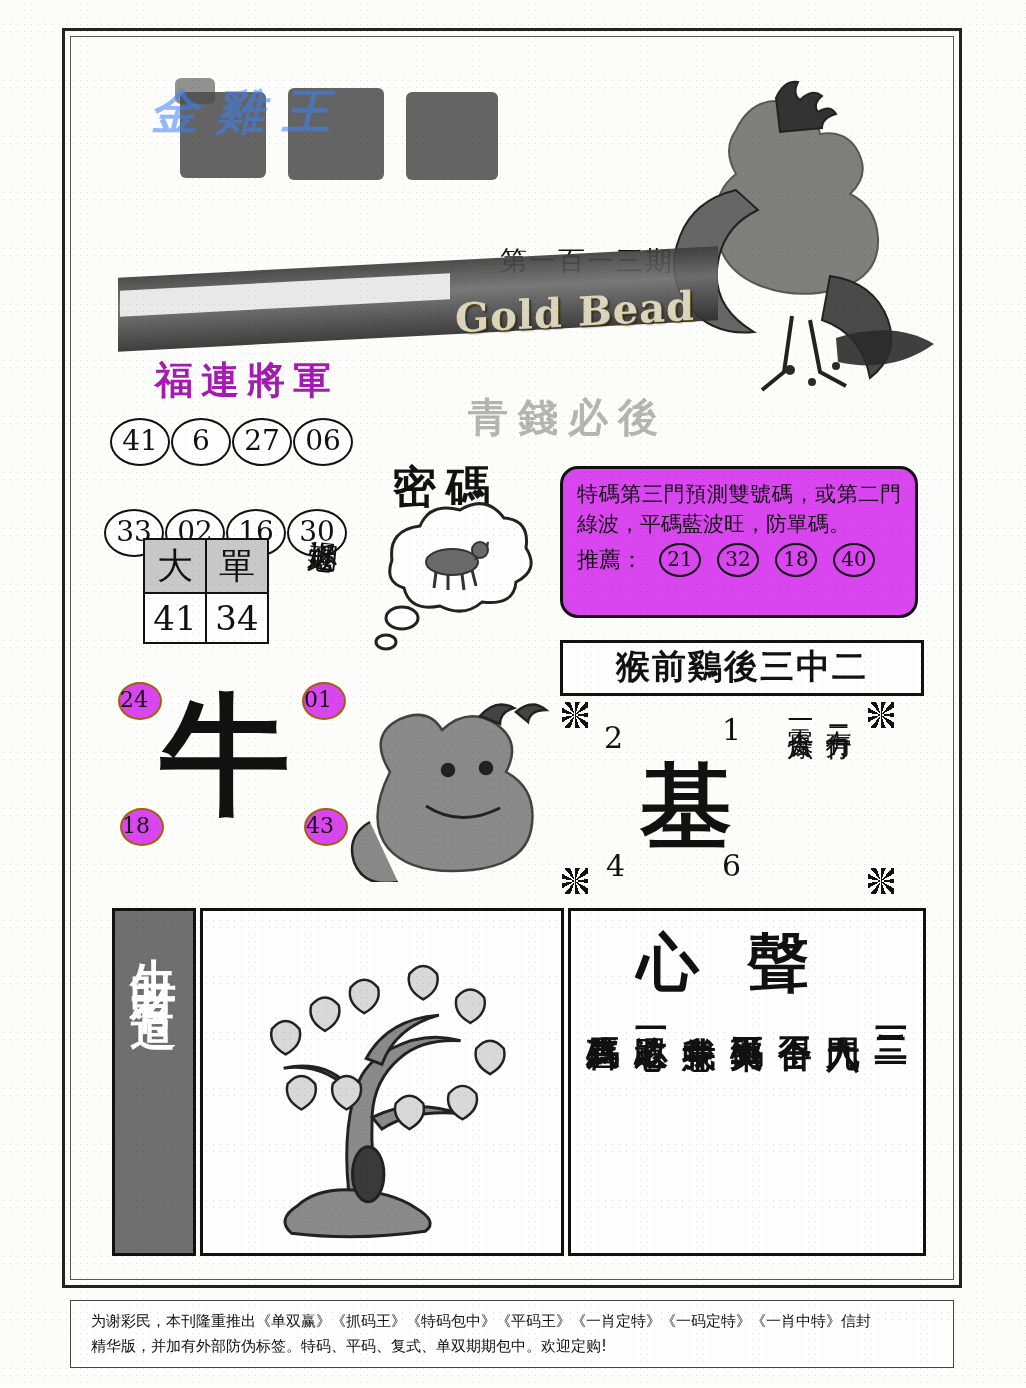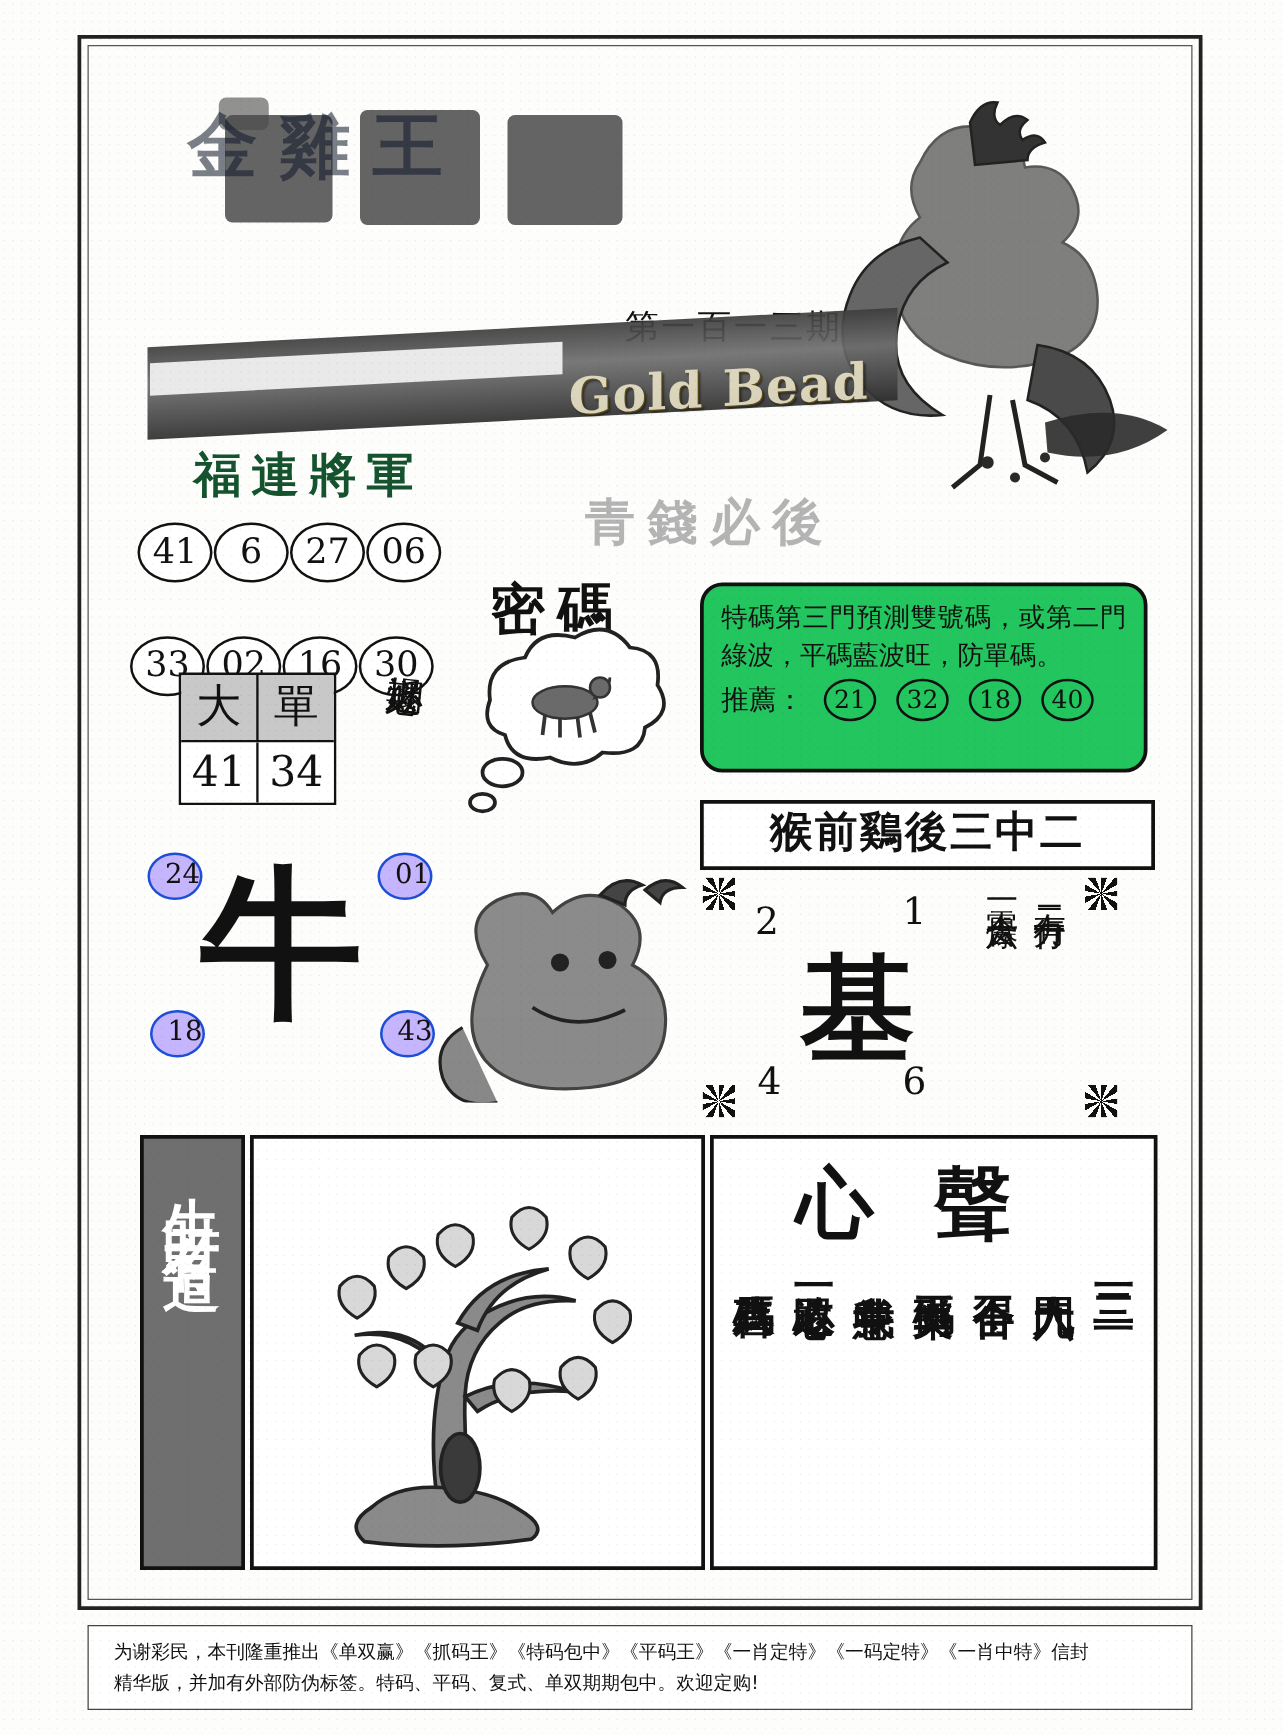--- a/index.html
+++ b/index.html
@@ -4,61 +4,61 @@
 <style>
   html,body{margin:0;padding:0;background:#fff;}
   body{width:1026px;height:1388px;font-family:"DejaVu Sans","Liberation Sans",sans-serif;color:#111;}
   .page{position:relative;width:1026px;height:1388px;overflow:hidden;background:#fdfdfb;}
   
   .border-outer{position:absolute;left:62px;top:28px;width:900px;height:1260px;border:3px solid #222;box-sizing:border-box;}
   .border-inner{position:absolute;left:70px;top:36px;width:884px;height:1244px;border:1px solid #555;box-sizing:border-box;}
   
   .masthead{position:absolute;left:120px;top:70px;width:430px;height:130px;}
   .mast-blob{position:absolute;border-radius:6px;background:#4a4a4a;filter:blur(0.4px);opacity:.85;}
-  .mast-text{position:absolute;left:150px;top:80px;font-size:56px;letter-spacing:18px;color:#0f172a;
-     font-family:"DejaVu Sans","Liberation Sans",sans-serif;font-weight:bold;opacity:.55;}
+  .mast-text{position:absolute;left:150px;top:80px;font-size:48px;letter-spacing:18px;color:#3b82f6;
+     font-family:"DejaVu Sans","Liberation Sans",sans-serif;font-weight:bold;opacity:.55;font-style:italic;}
   .issue{position:absolute;left:500px;top:243px;font-size:27px;letter-spacing:2px;color:#111;
      font-family:"DejaVu Serif","Liberation Serif",serif;}
   .gold-band{position:absolute;left:118px;top:262px;width:600px;height:74px;
      background:linear-gradient(180deg,#3d3d3d 0%,#6d6d6d 40%,#2e2e2e 100%);
      transform:skewY(-3deg);opacity:.92;}
   .gold-band2{position:absolute;left:120px;top:282px;width:330px;height:26px;background:#e9e9e9;transform:skewY(-3deg);}
   .gold-text{position:absolute;left:455px;top:288px;font-size:40px;font-weight:bold;color:#eae3c8;
      text-shadow:1px 1px 0 #5a4a10,2px 2px 2px rgba(0,0,0,.6);transform:skewY(-3deg);
      font-family:"DejaVu Serif","Liberation Serif",serif;letter-spacing:1px;opacity:.9;}
-  .sub-gray{position:absolute;left:155px;top:355px;font-size:38px;letter-spacing:8px;color:#14532d;font-weight:bold;}
+  .sub-gray{position:absolute;left:155px;top:355px;font-size:38px;letter-spacing:8px;color:#a21caf;font-weight:bold;}
   .sub-gray2{position:absolute;left:468px;top:390px;font-size:40px;letter-spacing:10px;color:#b4b4b4;font-weight:bold;}
   
   .rooster{position:absolute;left:640px;top:70px;width:300px;height:330px;}
   
   .balls{position:absolute;left:110px;top:418px;width:340px;}
   .ball{display:inline-block;width:56px;height:44px;border:2px solid #111;border-radius:50%;
      text-align:center;line-height:42px;font-size:28px;font-family:"DejaVu Serif","Liberation Serif",serif;
      margin:0 1px 3px 0;background:#fff;}
   .ballrow2{margin-left:6px;margin-top:40px;}
   
   .bigbox{position:absolute;left:143px;top:538px;border:2px solid #111;}
   .bigbox .hdr{display:flex;}
   .bigbox .hdr div{width:60px;height:52px;background:#c8c8c8;border-right:2px solid #111;
      font-size:36px;text-align:center;line-height:52px;font-family:"DejaVu Serif","Liberation Serif",serif;}
   .bigbox .hdr div:last-child{border-right:none;}
   .bigbox .vals{display:flex;border-top:2px solid #111;}
   .bigbox .vals div{width:60px;height:48px;border-right:2px solid #111;font-size:34px;text-align:center;
      line-height:48px;font-family:"DejaVu Serif","Liberation Serif",serif;background:#fff;}
   .bigbox .vals div:last-child{border-right:none;}
-  .circ{position:absolute;width:40px;height:34px;border:2px solid #1d4ed8;border-radius:50%;text-align:right;
-     line-height:32px;font-size:22px;font-family:"DejaVu Serif","Liberation Serif",serif;background:#c4b5fd;}
+  .circ{position:absolute;width:40px;height:34px;border:2px solid #a16207;border-radius:50%;text-align:left;
+     line-height:32px;font-size:22px;font-family:"DejaVu Serif","Liberation Serif",serif;background:#d946ef;}
   .bigchar{position:absolute;left:160px;top:690px;font-size:130px;font-weight:bold;color:#111;
      font-family:"DejaVu Serif","Liberation Serif",serif;line-height:1;}
   .vert-label{position:absolute;font-family:"DejaVu Serif","Liberation Serif",serif;color:#111;}
   .mimacode{position:absolute;left:392px;top:458px;font-size:44px;font-weight:bold;letter-spacing:10px;
      font-family:"DejaVu Serif","Liberation Serif",serif;}
   
   .predbox{position:absolute;left:560px;top:466px;width:358px;height:152px;border:3px solid #111;border-radius:18px;
-     background:#22c55e;padding:10px 14px;box-sizing:border-box;}
+     background:#d946ef;padding:10px 14px;box-sizing:border-box;}
   .predbox p{margin:0;font-size:21px;line-height:30px;font-family:"DejaVu Serif","Liberation Serif",serif;text-align:justify;}
   .rec{margin-top:4px;font-size:22px;display:flex;align-items:center;gap:16px;font-family:"DejaVu Serif","Liberation Serif",serif;}
   .rec .sm{display:inline-block;width:38px;height:30px;border:2px solid #111;border-radius:50%;text-align:center;
      line-height:28px;font-size:20px;}
   .bar{position:absolute;left:560px;top:640px;width:358px;height:50px;border:3px solid #111;background:#fff;
      text-align:center;font-size:34px;font-weight:bold;line-height:46px;letter-spacing:2px;
      font-family:"DejaVu Serif","Liberation Serif",serif;}
   .jichar{position:absolute;left:640px;top:745px;font-size:92px;font-weight:bold;
      font-family:"DejaVu Serif","Liberation Serif",serif;}
   .digit{position:absolute;font-size:30px;font-family:"DejaVu Serif","Liberation Serif",serif;}

